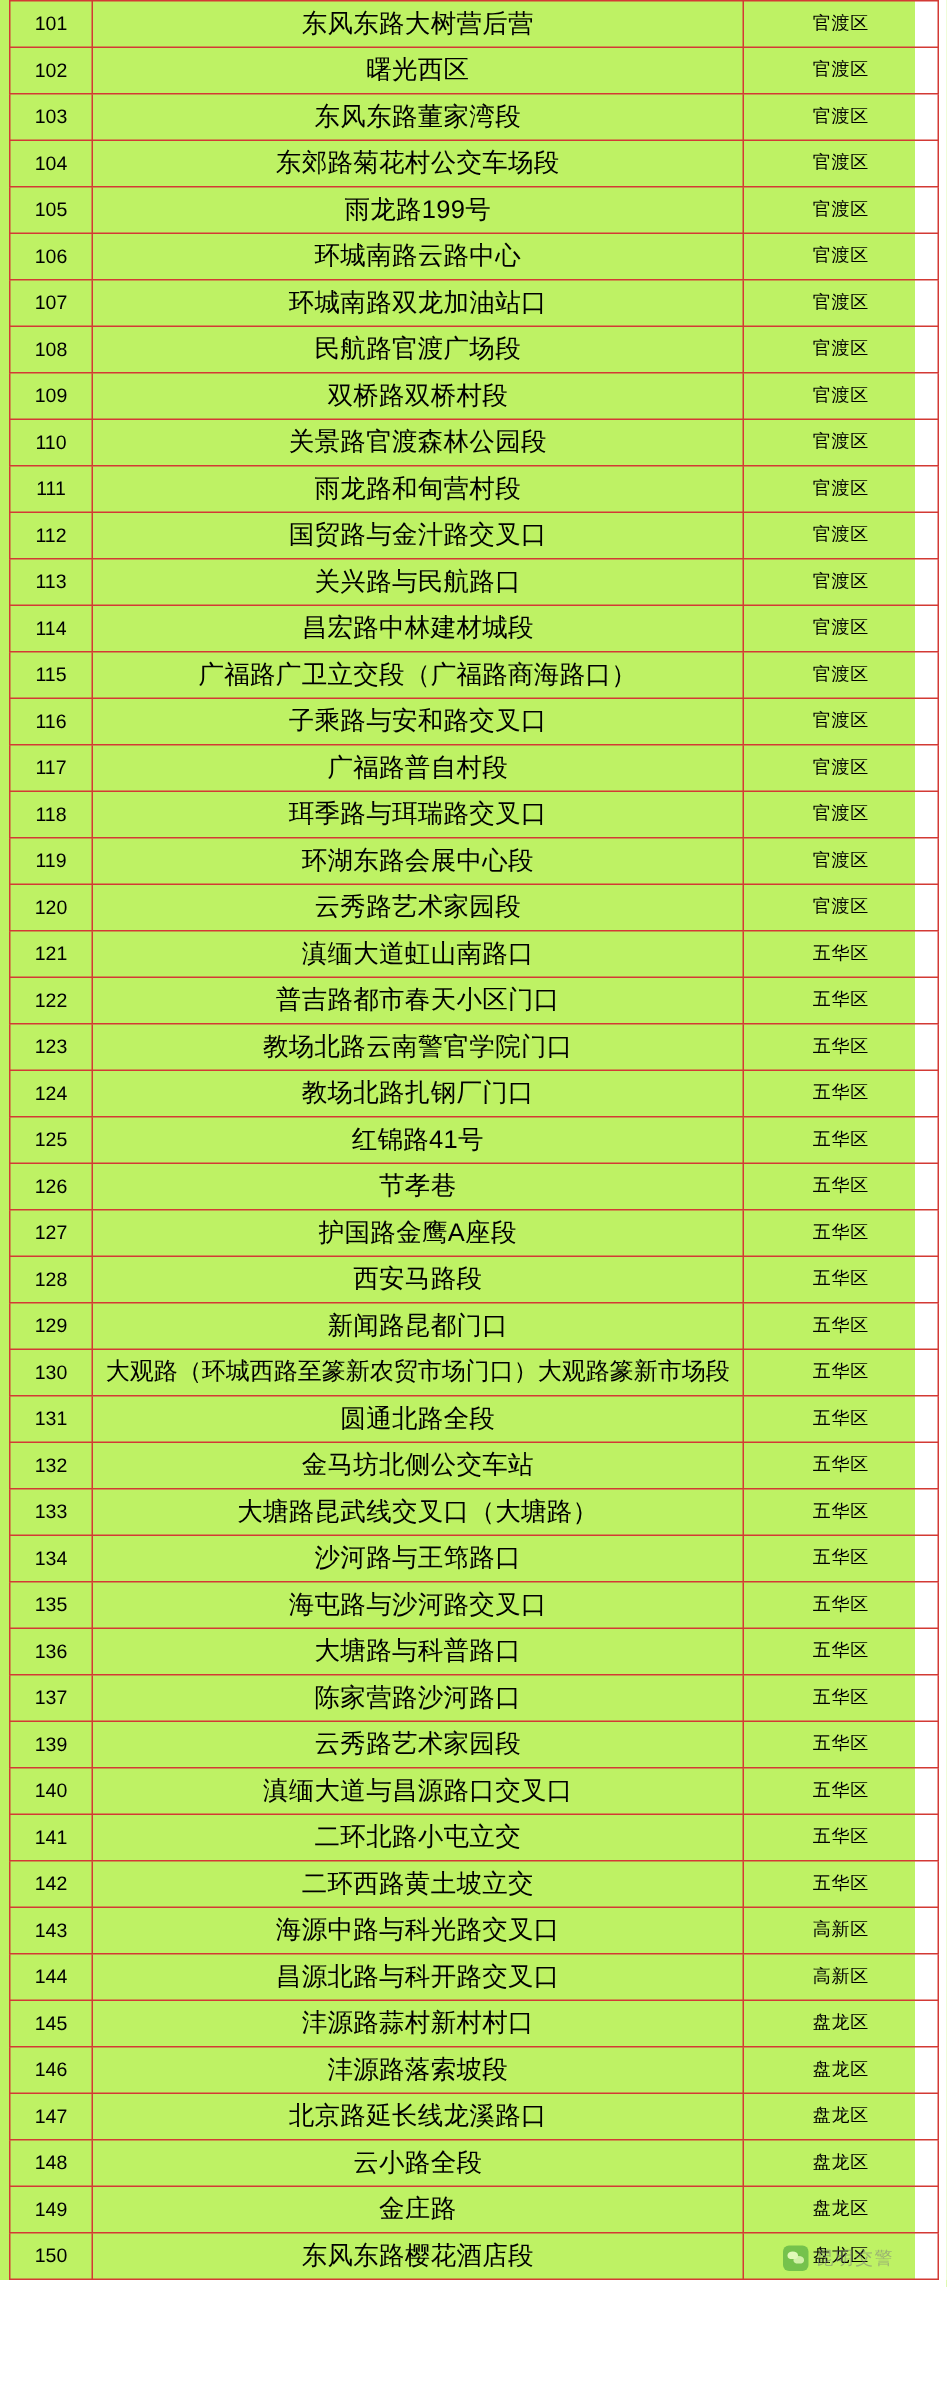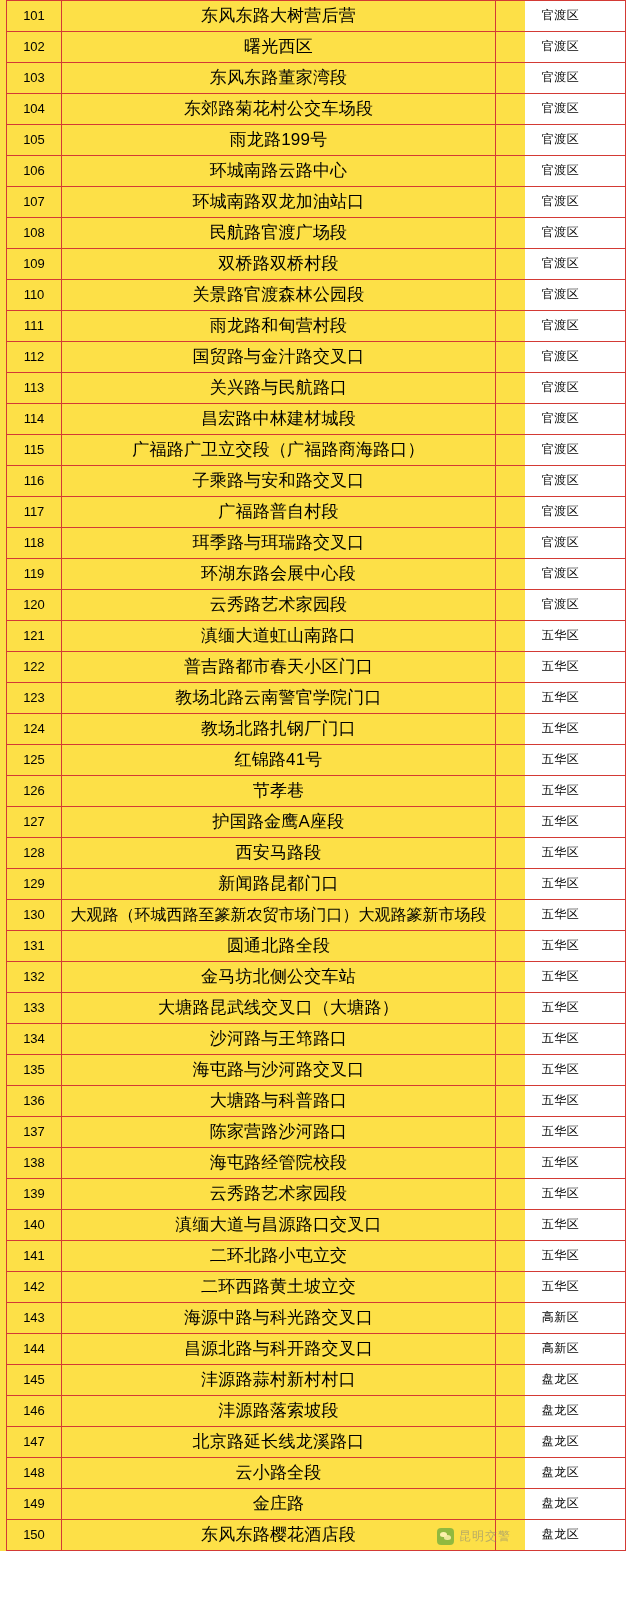--- a/index.html
+++ b/index.html
@@ -5,23 +5,23 @@
   html, body {
     margin: 0;
     padding: 0;
     background: #ffffff;
   }
   body {
     width: 631px;
     font-family: "Liberation Sans", "DejaVu Sans", sans-serif;
   }
   .sheet {
-    width: 525px;
+    width: 610px;
     position: relative;
-    background: #fde047;
+    background: #bef264;
   }
   table.grid {
     border-collapse: collapse;
     table-layout: fixed;
     width: 619px;
     margin: 0 6px;
   }
   table.grid col.c-num { width: 55px; }
   table.grid col.c-name { width: 434px; }
   table.grid col.c-dist { width: 130px; }
@@ -288,25 +288,20 @@
           <td class="num">136</td>
           <td class="name">大塘路与科普路口</td>
           <td class="dist">五华区</td>
         </tr>
         <tr>
           <td class="num">137</td>
           <td class="name">陈家营路沙河路口</td>
           <td class="dist">五华区</td>
         </tr>
         <tr>
-          <td class="num">138</td>
-          <td class="name">海屯路经管院校段</td>
-          <td class="dist">五华区</td>
-        </tr>
-        <tr>
           <td class="num">139</td>
           <td class="name">云秀路艺术家园段</td>
           <td class="dist">五华区</td>
         </tr>
         <tr>
           <td class="num">140</td>
           <td class="name">滇缅大道与昌源路口交叉口</td>
           <td class="dist">五华区</td>
         </tr>
         <tr>

